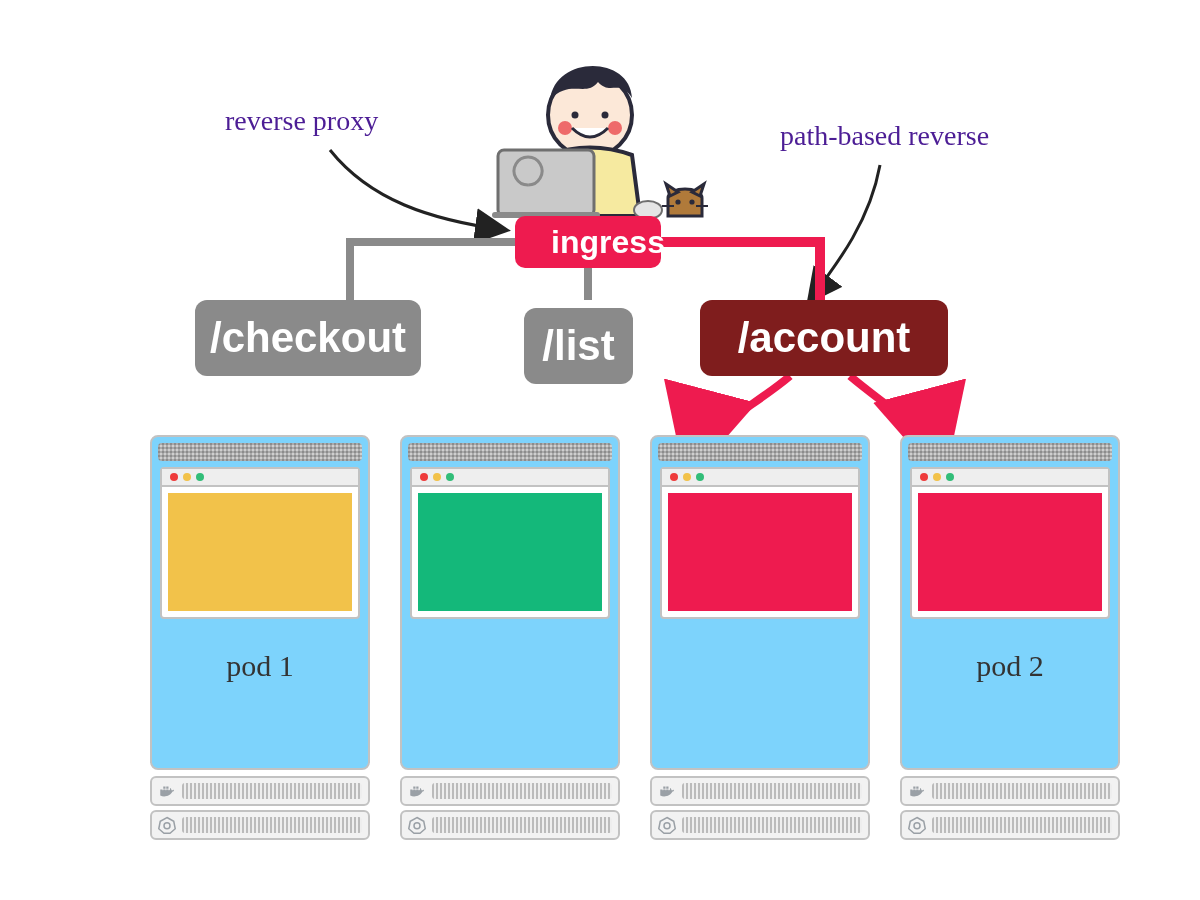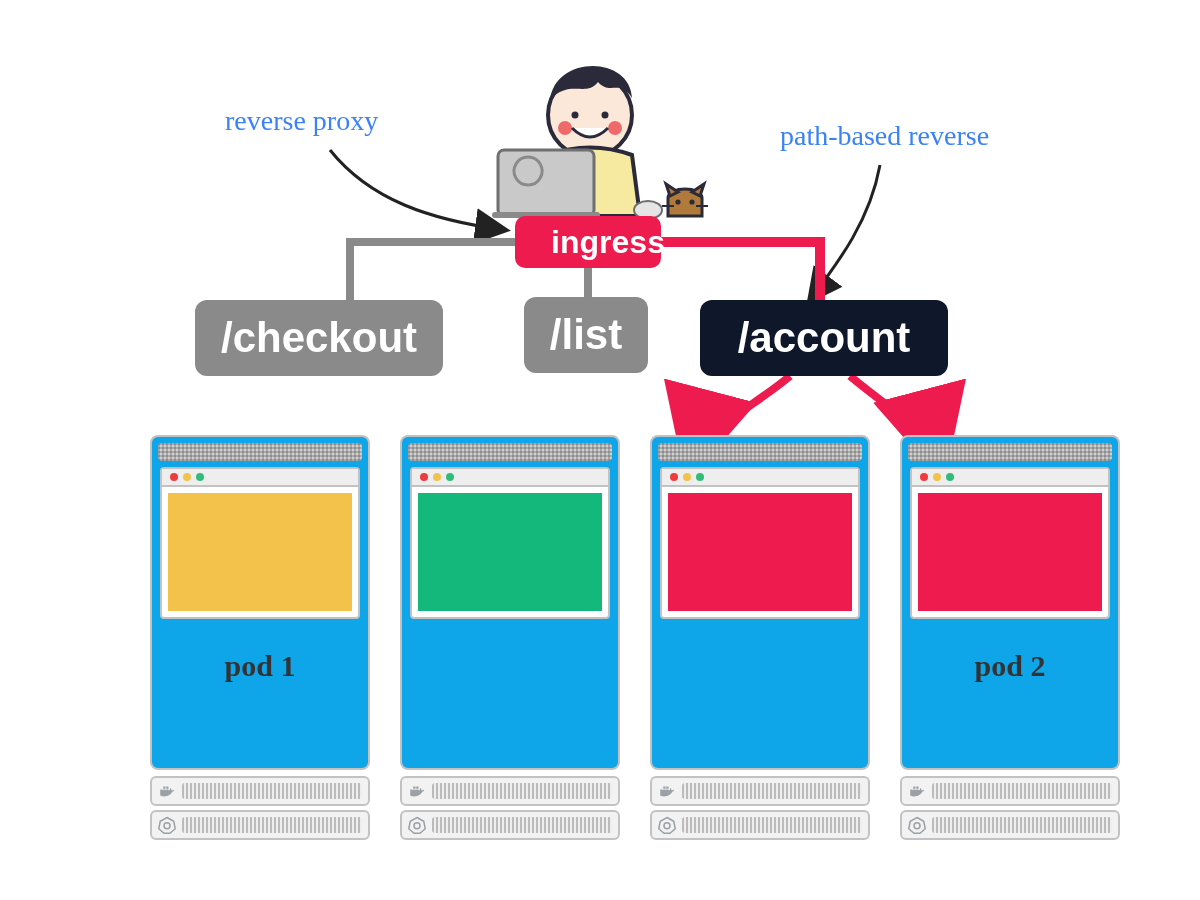--- a/index.html
+++ b/index.html
@@ -8,21 +8,21 @@
     width: 1200px;
     height: 900px;
     background: #fff;
     font-family: -apple-system, BlinkMacSystemFont, "Segoe UI", Helvetica, Arial, sans-serif;
     position: relative;
     overflow: hidden;
   }
   .handwritten {
     font-family: "Comic Sans MS", "Segoe Script", cursive;
     font-size: 28px;
-    color: #3b82f6;
+    color: #4c1d95;
   }
   .label-reverse {
     position: absolute;
     top: 105px;
     left: 225px;
   }
   .label-path {
     position: absolute;
     top: 120px;
     left: 780px;
@@ -49,31 +49,30 @@
     border-radius: 12px;
     color: #fff;
     font-weight: 800;
     font-size: 42px;
     display: flex;
     align-items: center;
     justify-content: center;
     padding: 0 22px;
   }
   .route-gray { background: #8a8a8a; }
-  .route-pink { background: #0f172a; }
+  .route-pink { background: #7f1d1d; }
 
   
   .pod-card {
     position: absolute;
     width: 220px;
     height: 335px;
     border: 2px solid #c2c2c2;
     border-radius: 8px;
-    background: #0ea5e9;
-    font-weight: bold;
+    background: #7dd3fc;
   }
   .pod-top-strip {
     height: 18px;
     margin: 6px 6px 4px 6px;
     border-radius: 4px;
     background: repeating-linear-gradient(90deg, #bdbdbd 0 2px, #e6e6e6 2px 4px),
                 repeating-linear-gradient(0deg, #bdbdbd 0 2px, #e6e6e6 2px 4px);
     background-blend-mode: multiply;
   }
   .pod-window {
@@ -193,22 +192,22 @@
       <circle cx="678" cy="202" r="2.6" fill="#2a2a3a"></circle>
       <circle cx="692" cy="202" r="2.6" fill="#2a2a3a"></circle>
       <line x1="662" y1="206" x2="674" y2="206" stroke="#2a2a3a" stroke-width="2"></line>
       <line x1="696" y1="206" x2="708" y2="206" stroke="#2a2a3a" stroke-width="2"></line>
     </g>
   </g>
 </svg>
 
 <div class="ingress-box">ingress</div>
 
-<div class="route-box route-gray" style="top:300px; left:195px; width:248px;">/checkout</div>
-<div class="route-box route-gray" style="top:297px; left:524px; width:124px;">/list</div>
+<div class="route-box route-gray" style="top:300px; left:195px; width:226px;">/checkout</div>
+<div class="route-box route-gray" style="top:308px; left:524px; width:109px;">/list</div>
 <div class="route-box route-pink" style="top:300px; left:700px; width:248px;">/account</div>
 
 <div class="pod-card" style="top:435px; left:150px;">
   <div class="pod-top-strip"></div>
   <div class="pod-window">
     <div class="pod-titlebar">
       <span class="dot r"></span>
       <span class="dot y"></span>
       <span class="dot g"></span>
     </div>

